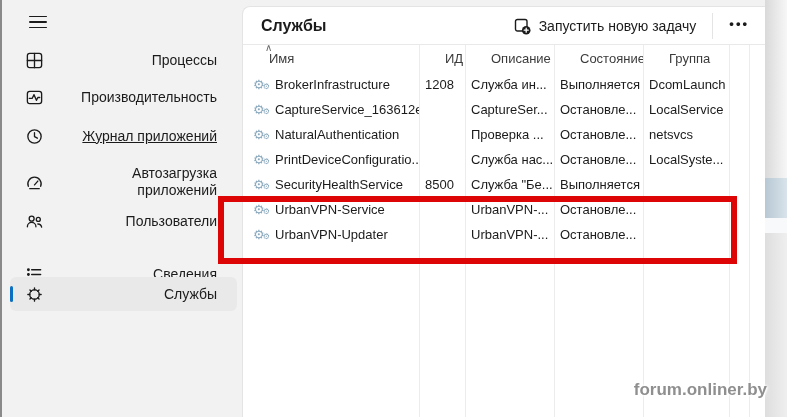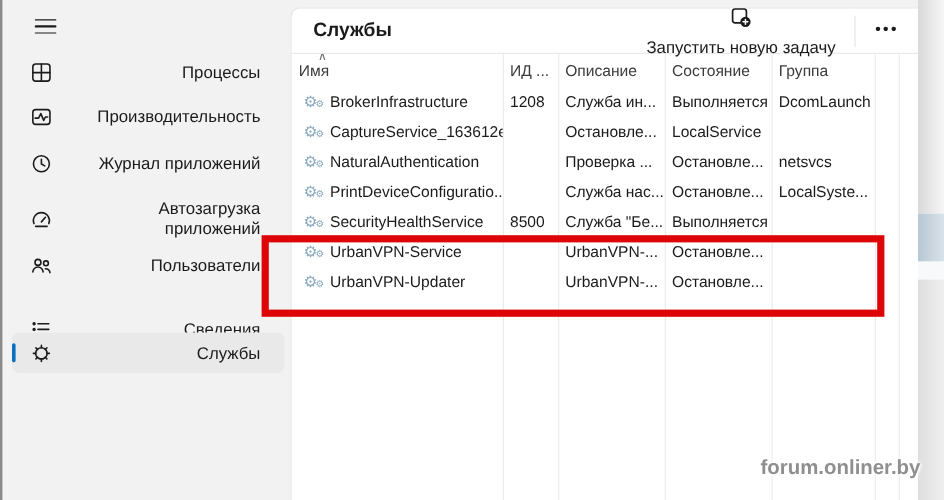--- a/index.html
+++ b/index.html
@@ -28,32 +28,32 @@
                              width:3px; height:16px; border-radius:2px; }
 
   
   .card { position:absolute; left:240px; top:6px; width:525px; height:411px;
           background:#fff; border-left:1px solid #e4e4e4; border-top:1px solid #e4e4e4;
           border-radius:8px 0 0 0; }
   .card-header { position:relative; height:38px; border-bottom:1px solid #e9e9e9;
                  display:flex; align-items:center; }
   .card-title { font-size:16px; font-weight:700; margin-left:18px; }
   .header-right { position:absolute; right:8px; top:0; height:38px; display:flex; align-items:center; }
-  .run-task { display:flex; align-items:center; gap:8px; padding:5px 10px; border-radius:4px;
-              font-size:14px; cursor:pointer;flex-direction:column; }
+  .run-task { display:flex; align-items:flex-start; gap:8px; padding:5px 10px; border-radius:4px;
+              font-size:14px; cursor:pointer; }
   .vdivider { width:1px; height:26px; background:#e4e4e4; margin:0 6px; }
   .more-btn { padding:4px 10px 10px 10px; font-size:13px; letter-spacing:2px; font-weight:700;
               border-radius:4px; cursor:pointer; }
 
   
   .table-area { position:relative; height:372px; overflow:hidden; }
   .col-line { position:absolute; top:0; bottom:0; width:1px; background:#ececec; }
   .thead { position:relative; display:grid; grid-template-columns:176px 46px 89px 89px 86px 20px;
            height:27px; align-items:center; font-size:13px; color:#3b3b3b; }
-  .thead .th { padding-left:6px; overflow:hidden; white-space:nowrap; cursor:default; }
+  .thead .th { padding-left:6px; overflow:hidden; white-space:nowrap; cursor:default;margin-left:20px; }
   .thead .th:first-child { padding-left:10px; }
   .sort-caret { position:absolute; left:22px; top:-3px; font-size:10px; color:#6a6a6a; }
   .trow { display:grid; grid-template-columns:176px 46px 89px 89px 86px 20px; height:25px;
           align-items:center; font-size:13px; background:#fff; }
   .trow .td { padding-left:6px; overflow:hidden; white-space:nowrap; }
   .td-name { padding-left:10px !important; display:flex; align-items:center; gap:7px; }
   .gear { font-size:13px; line-height:13px; color:#8aa9be; position:relative; width:15px; flex:0 0 15px; }
   .gear:after { content:"⚙"; position:absolute; font-size:8px; right:-2px; bottom:-2px; color:#8aa9be; }
 
   
@@ -102,21 +102,21 @@
           </div>
           <div class="nav-item" style="top: 80px; height: 34px;">
             <span class="ic">
               <svg width="19" height="19" viewBox="0 0 20 20" fill="none" stroke="#1b1b1b" stroke-width="1.4" stroke-linecap="round" stroke-linejoin="round">
                 <rect x="2.5" y="3.5" width="15" height="13" rx="2.5"></rect>
                 <path d="M4.5 11 h3 l2-4 2.5 6 1.5-3 h2"></path>
               </svg>
             </span>
             <span class="lbl">Производительность</span>
           </div>
-          <div class="nav-item" style="top: 119px; height: 34px;">
+          <div class="nav-item" style="top: 119px; height: 34px; text-decoration: underline;">
             <span class="ic">
               <svg width="19" height="19" viewBox="0 0 20 20" fill="none" stroke="#1b1b1b" stroke-width="1.4" stroke-linecap="round" stroke-linejoin="round">
                 <circle cx="10" cy="10" r="7"></circle>
                 <path d="M10 6 v4.2 l3 1.6"></path>
               </svg>
             </span>
             <span class="lbl">Журнал приложений</span>
           </div>
           <div class="nav-item" style="top: 160px; height: 44px;">
             <span class="ic">
@@ -211,20 +211,21 @@
               <div class="td ">Выполняется</div>
               <div class="td ">DcomLaunch</div>
               <div class="td "></div>
             </div>
             <div class="trow">
               <div class="td td-name">
                 <span class="gear" style="color:#8aa9be">⚙</span>
                 <span>CaptureService_163612e</span>
               </div>
               <div class="td "></div>
+              <div class="td ">CaptureSer...</div>
               <div class="td ">Остановле...</div>
               <div class="td ">LocalService</div>
               <div class="td "></div>
             </div>
             <div class="trow">
               <div class="td td-name">
                 <span class="gear" style="color:#8aa9be">⚙</span>
                 <span>NaturalAuthentication</span>
               </div>
               <div class="td "></div>

